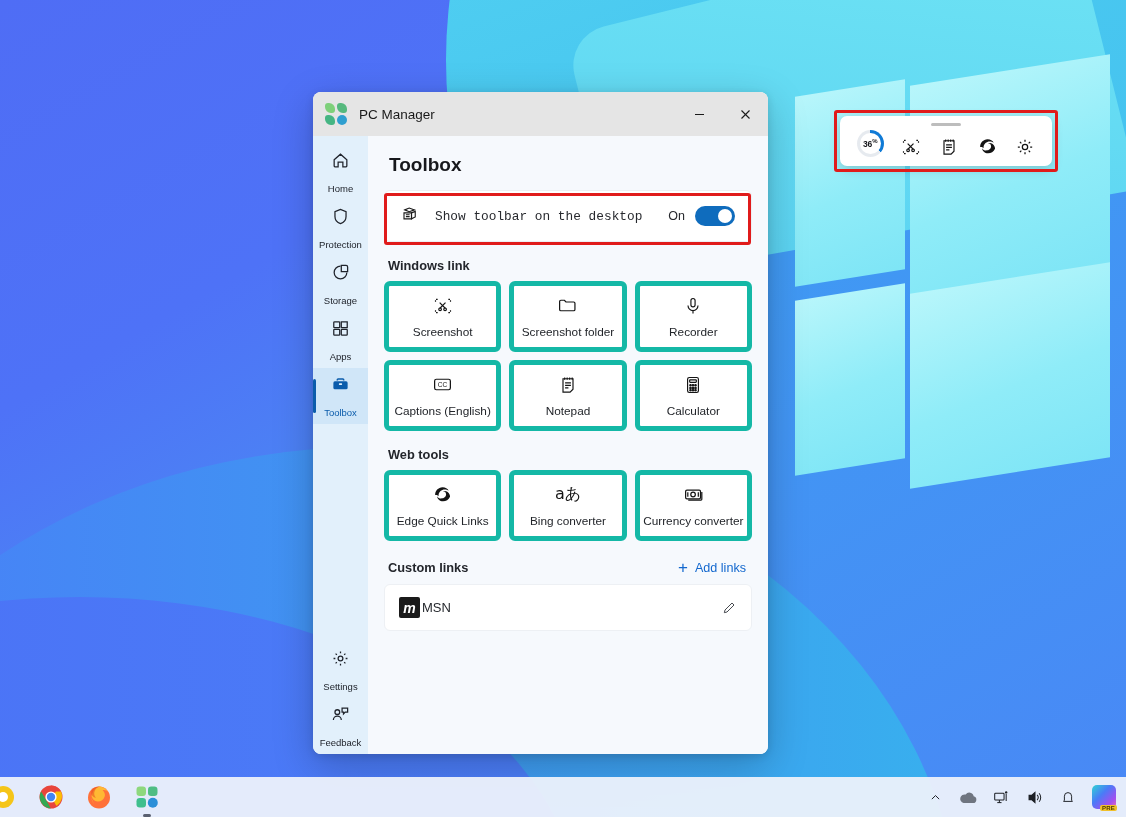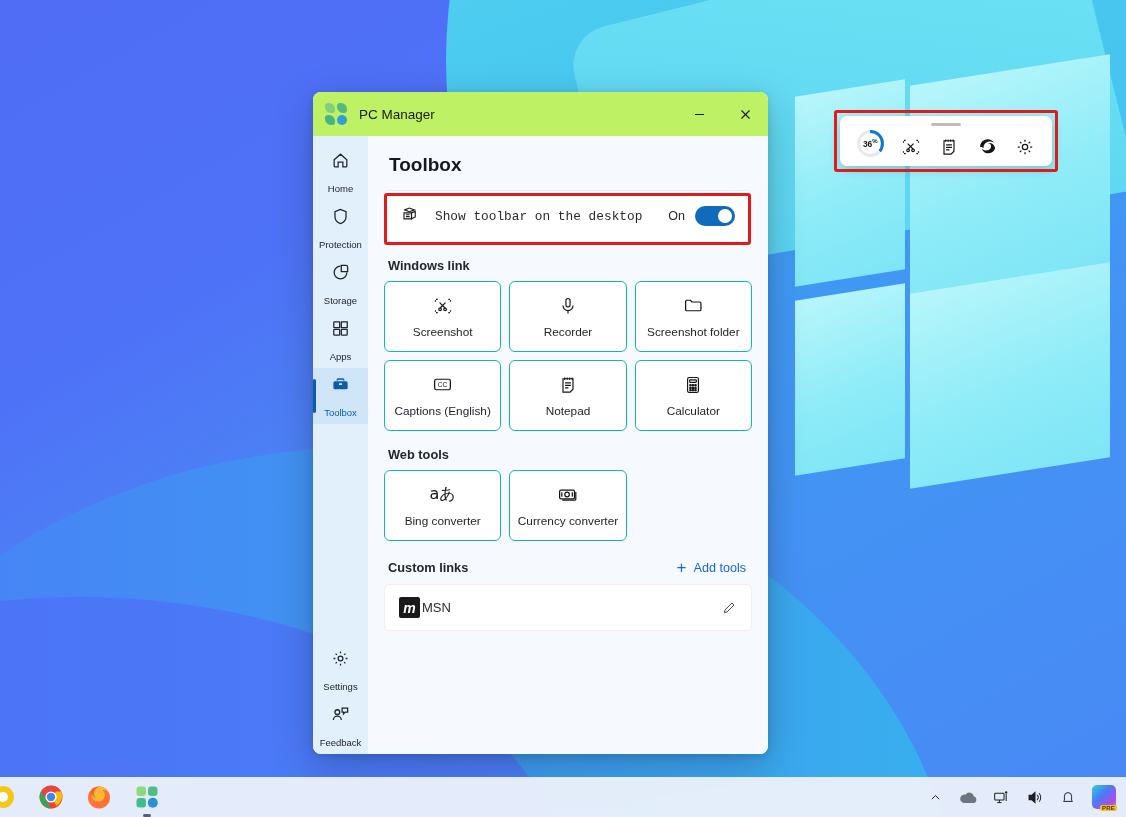--- a/index.html
+++ b/index.html
@@ -70,21 +70,21 @@
     left: 313px; top: 92px;
     width: 455px; height: 662px;
     background: #fff;
     border-radius: 8px;
     box-shadow: 0 12px 40px rgba(0,0,0,.22), 0 2px 8px rgba(0,0,0,.12);
     overflow: hidden;
     display: flex; flex-direction: column;
   }
   .titlebar {
     height: 44px; flex: 0 0 44px;
-    background: #bef264;
+    background: #e5e5e5;
     display: flex; align-items: center;
     padding-left: 12px;
   }
   .app-logo { width: 22px; height: 22px; position: relative; flex: 0 0 22px; }
   .app-logo i {
     position: absolute; width: 10px; height: 10px; border-radius: 3px 6px 3px 6px;
   }
   .app-logo i:nth-child(1){ left:0; top:0; background:#7ed07a; }
   .app-logo i:nth-child(2){ right:0; top:0; background:#56b97e; }
   .app-logo i:nth-child(3){ left:0; bottom:0; background:#45b583; }
@@ -149,21 +149,21 @@
     position: absolute; right: 3px; top: 3px;
     width: 14px; height: 14px; border-radius: 50%; background: #fff;
   }
 
   .section-title {
     font-size: 12.8px; color: #23262c; font-weight: 600;
     margin: 16px 0 8px 4px;
   }
   .grid3 { display: grid; grid-template-columns: repeat(3, 1fr); gap: 8px; }
   .tool-card {
-    background: #fff; border: 1px solid #14b8a6; border-radius: 6px;
+    background: #fff; border: 5px solid #14b8a6; border-radius: 6px;
     height: 71px;
     display: flex; flex-direction: column; align-items: center; justify-content: center;
     gap: 8px;
   }
   .tool-card .ticon { height: 22px; display: flex; align-items: center; justify-content: center; color: #141414; }
   .tool-card .tlabel { font-size: 11.8px; color: #22252a; white-space: nowrap; }
 
   .custom-head {
     display: flex; align-items: center; margin: 18px 0 8px 0;
   }
@@ -397,35 +397,35 @@
                 <path d="M8 8l7 7M15 8l-7 7"></path>
                 <circle cx="8.5" cy="16" r="1.6"></circle>
                   <circle cx="14.5" cy="16" r="1.6"></circle>
               </svg>
             </span>
             <span class="tlabel">Screenshot</span>
           </div>
 
           <div class="tool-card">
             <span class="ticon">
+              <svg width="21" height="21" viewBox="0 0 24 24" fill="none" stroke="currentColor" stroke-width="1.4">
+                <path d="M3 7.5A1.5 1.5 0 0 1 4.5 6h4l1.7 2H19a1.5 1.5 0 0 1 1.5 1.5v7A1.5 1.5 0 0 1 19 18H4.5A1.5 1.5 0 0 1 3 16.5z"></path>
+              </svg>
+            </span>
+            <span class="tlabel">Screenshot folder</span>
+          </div>
+
+          <div class="tool-card">
+            <span class="ticon">
               <svg width="20" height="20" viewBox="0 0 24 24" fill="none" stroke="currentColor" stroke-width="1.4">
                 <rect x="9.5" y="3" width="5" height="10" rx="2.5"></rect>
                 <path d="M6 11.5a6 6 0 0 0 12 0M12 17.5V21"></path>
               </svg>
             </span>
             <span class="tlabel">Recorder</span>
-          </div>
-
-          <div class="tool-card">
-            <span class="ticon">
-              <svg width="21" height="21" viewBox="0 0 24 24" fill="none" stroke="currentColor" stroke-width="1.4">
-                <path d="M3 7.5A1.5 1.5 0 0 1 4.5 6h4l1.7 2H19a1.5 1.5 0 0 1 1.5 1.5v7A1.5 1.5 0 0 1 19 18H4.5A1.5 1.5 0 0 1 3 16.5z"></path>
-              </svg>
-            </span>
-            <span class="tlabel">Screenshot folder</span>
           </div>
 
           <div class="tool-card">
             <span class="ticon">
               <svg width="21" height="21" viewBox="0 0 24 24" fill="none" stroke="currentColor" stroke-width="1.4">
                 <rect x="3" y="6" width="18" height="12" rx="2"></rect>
                 <text x="12" y="15" font-size="7.5" font-family="Liberation Sans, sans-serif" text-anchor="middle" fill="currentColor" stroke="none">CC</text>
               </svg>
             </span>
             <span class="tlabel">Captions (English)</span>
@@ -458,20 +458,29 @@
                   <circle cx="15" cy="18.3" r=".9" fill="currentColor"></circle>
               </svg>
             </span>
             <span class="tlabel">Calculator</span>
           </div>
         </div>
 
         <div class="section-title">Web tools</div>
         <div class="grid3">
 
+          <div class="tool-card">
+            <span class="ticon">
+              <svg width="21" height="21" viewBox="0 0 24 24" fill="currentColor">
+                <path d="M20.6 14.6c-2.1 4.6-7.3 6.4-11.3 4.4-2.1-1.1-3.4-3-3.6-5.1 1.2 2 3.6 3 6 2.5 2.9-.6 4.9-3 4.3-5.4-.4-1.6-1.8-2.6-3.4-2.6 3.2-1 6.5.8 7.6 3.9.3.8.4 1.6.4 2.3z"></path>
+                <path d="M3.6 12.6C3.4 7.9 7.2 3.9 12 3.8c3.1-.1 5.8 1.5 7.2 4-1.6-1.4-3.8-2-6-1.4-3.6.9-6 4-5.6 7.2-.9-.2-1.6-.6-2-1z"></path>
+              </svg>
+            </span>
+            <span class="tlabel">Edge Quick Links</span>
+          </div>
 
           <div class="tool-card">
             <span class="ticon" style="font-size:16px;font-family:'DejaVu Sans',sans-serif;">aあ</span>
             <span class="tlabel">Bing converter</span>
           </div>
 
           <div class="tool-card">
             <span class="ticon">
               <svg width="21" height="21" viewBox="0 0 24 24" fill="none" stroke="currentColor" stroke-width="1.4">
                 <rect x="3" y="7" width="17" height="10" rx="1.5"></rect>
@@ -480,21 +489,21 @@
               </svg>
             </span>
             <span class="tlabel">Currency converter</span>
           </div>
         </div>
 
         <div class="custom-head">
           <div class="section-title">Custom links</div>
           <div class="add-link">
             <span class="plus">+</span>
-            <span>Add tools</span>
+            <span>Add links</span>
           </div>
         </div>
 
         <div class="link-row">
           <span class="link-fav">m</span>
           <span class="link-name">MSN</span>
           <span style="color:#3a3d44;display:flex;">
             <svg width="16" height="16" viewBox="0 0 24 24" fill="none" stroke="currentColor" stroke-width="1.4">
               <path d="M16.5 4.5 19.5 7.5 9 18l-4 1 1-4z"></path>
             </svg>

